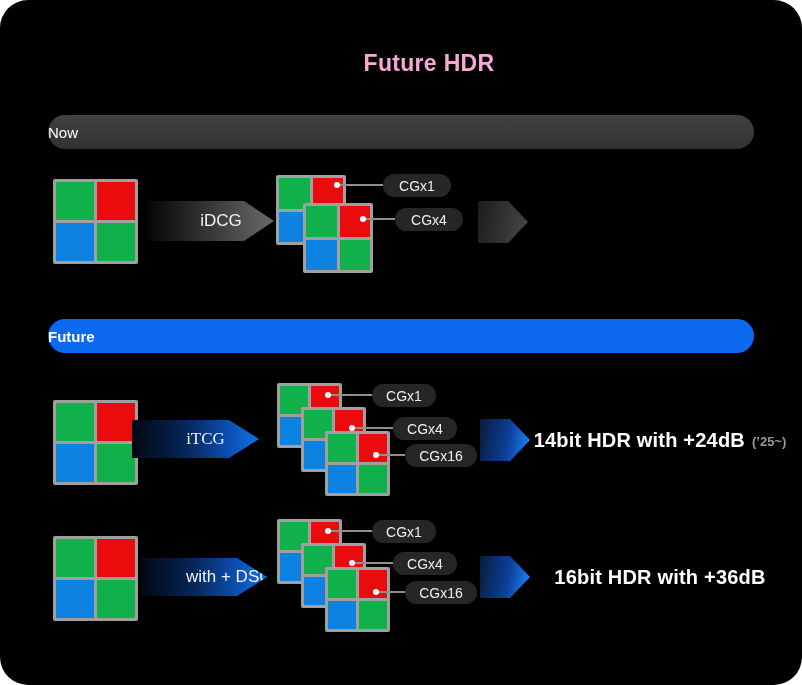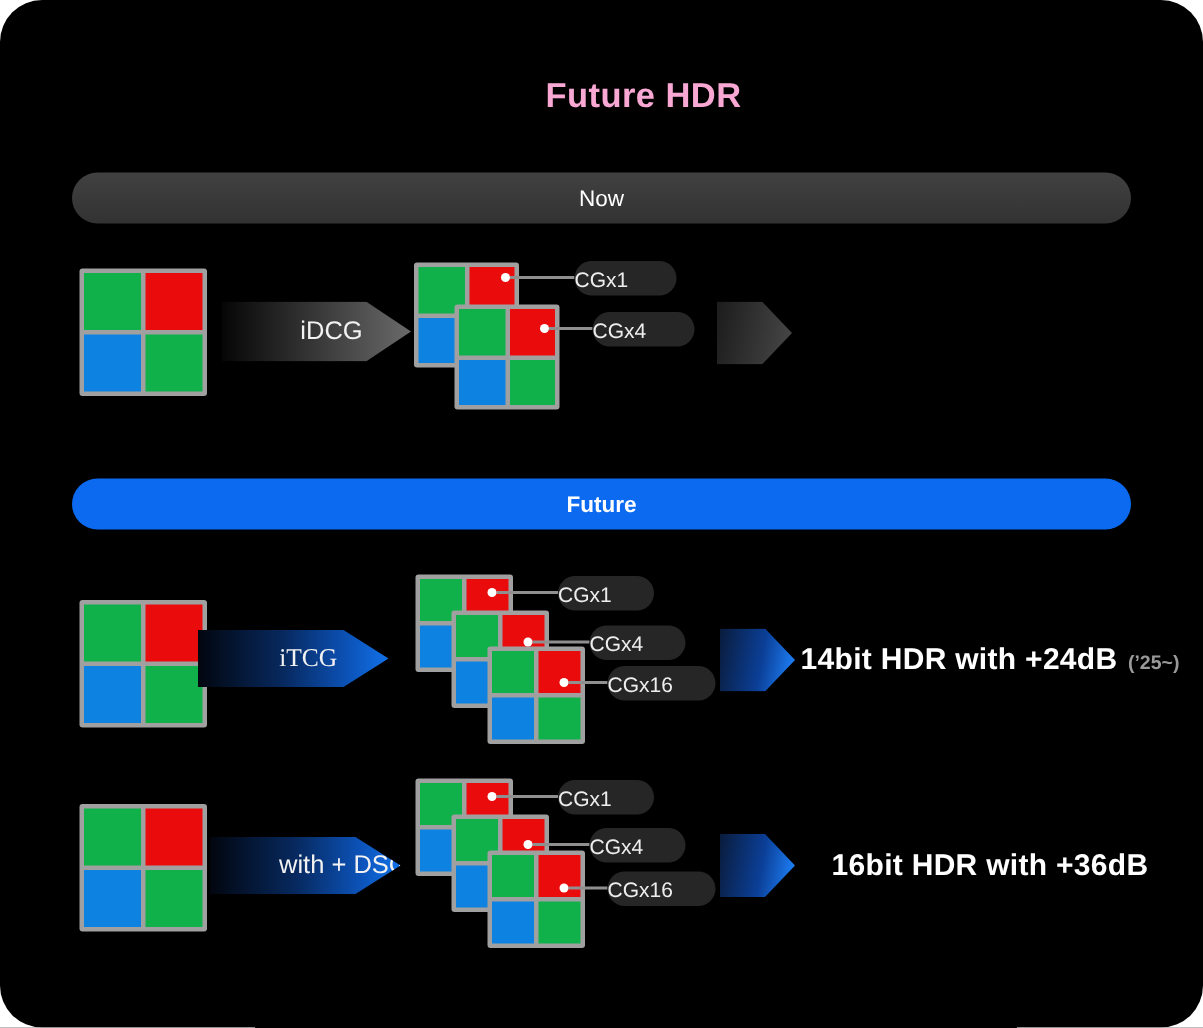--- a/index.html
+++ b/index.html
@@ -1,38 +1,38 @@
 <!DOCTYPE html>
 <html style="--card-bg: #000000; --accent-blue: #0c6af0; --bayer-green: #10b04b; --bayer-red: #ea0b0c; --bayer-blue: #0d82e0; --bayer-border: #a0a0a0; --pill-bg: #262626; --note-gray: #999999;"><head>
 <meta charset="utf-8">
 <style>
   html,body{margin:0;padding:0;background:#ffffff;}
   body{font-family:"Liberation Sans",sans-serif;}
   .card{position:relative;width:802px;height:685px;background:var(--card-bg,#000);border-radius:28px;overflow:hidden;}
   .title{position:absolute;top:50px;left:0;width:100%;text-align:center;color:#f9a8d4;font-size:23px;font-weight:700;letter-spacing:.3px;padding-left:28px;}
-  .banner{position:absolute;left:48px;width:706px;height:34px;border-radius:17px;display:flex;align-items:center;justify-content:center;color:#fff;font-size:15px;font-weight:400;}
+  .banner{position:absolute;left:48px;width:706px;height:34px;border-radius:17px;display:flex;align-items:center;color:#fff;font-size:15px;font-weight:400;}
   .banner.now{top:115px;background:linear-gradient(180deg,#414141,#323232);}
   .banner.future{top:319px;background:var(--accent-blue,#0c6af0);font-weight:bold;}
   .bayer{position:absolute;display:grid;grid-template-columns:1fr 1fr;grid-template-rows:1fr 1fr;gap:3px;padding:3px;background:var(--bayer-border,#a0a0a0);border-radius:2px;box-sizing:border-box;}
   .s85{width:85px;height:85px;}
   .s70{width:70px;height:70px;}
   .s65{width:65px;height:65px;}
   .cell{width:100%;height:100%;}
   .cell.g{background:var(--bayer-green,#10b04b);}
   .cell.r{background:var(--bayer-red,#ea0b0c);}
   .cell.b{background:var(--bayer-blue,#0d82e0);}
   .parrow{position:absolute;display:flex;align-items:center;color:#f2f2f2;font-size:17px;
           clip-path:polygon(0 0, calc(100% - 30px) 0, 100% 50%, calc(100% - 30px) 100%, 0 100%);}
   .parrow .lbl{flex:1;text-align:center;padding-right:26px;white-space:nowrap;margin-left:46px;}
   .parrow.gray{background:linear-gradient(90deg,#060606,#6a6a6a);}
   .parrow.blue{background:linear-gradient(90deg,#02060f,#07295f 45%,#0c54bb 80%,#1272e8 100%);}
   .sarrow{position:absolute;width:50px;height:42px;clip-path:polygon(0 0, 30px 0, 100% 50%, 30px 100%, 0 100%);}
   .sarrow.gray{background:linear-gradient(100deg,#1c1c1c,#484848);}
   .sarrow.blue{background:linear-gradient(100deg,#0a1c3c,#0b3f97 55%,#1d7cf2 92%);}
-  .pill{position:absolute;height:23px;border-radius:12px;background:var(--pill-bg,#262626);color:#ededed;font-size:14px;display:flex;align-items:center;}
+  .pill{position:absolute;height:23px;border-radius:12px;background:var(--pill-bg,#262626);color:#ededed;font-size:14px;display:flex;align-items:center;justify-content:center;}
   .cline{position:absolute;height:2px;background:#8f8f8f;}
   .cdot{position:absolute;width:6px;height:6px;border-radius:50%;background:#fff;}
   .result{position:absolute;display:flex;align-items:center;justify-content:center;gap:7px;color:#fff;white-space:nowrap;}
   .result .main{font-size:20px;font-weight:700;letter-spacing:.2px;}
   .result .note{font-size:13px;color:var(--note-gray,#999);font-weight:700;padding-top:2px;}
 </style>
 </head>
 <body>
 
 <div class="card">

